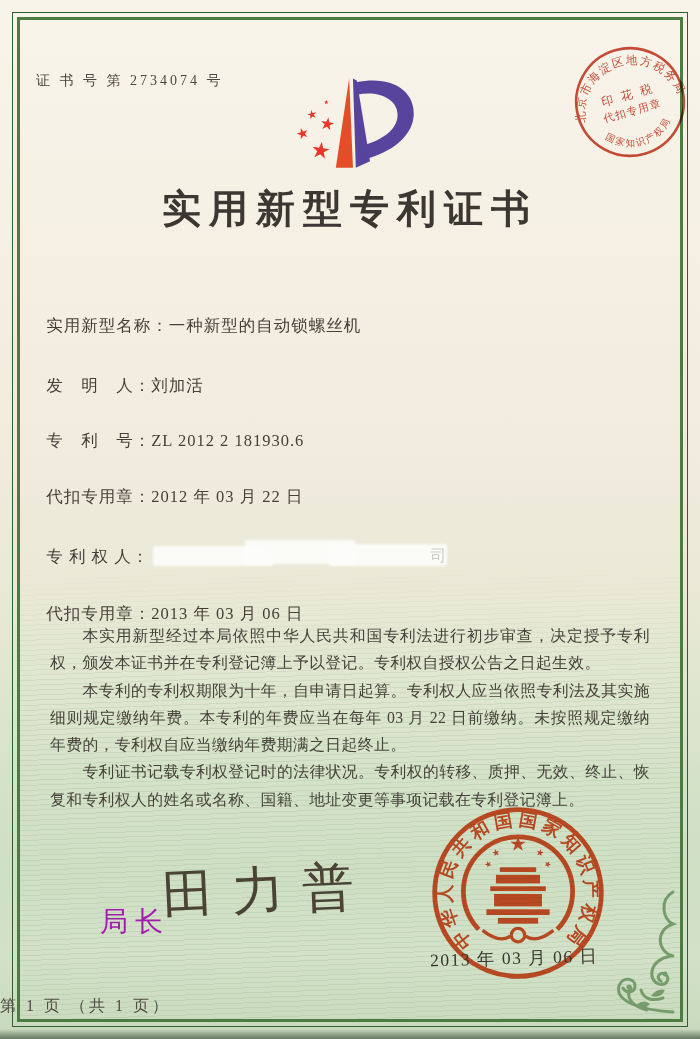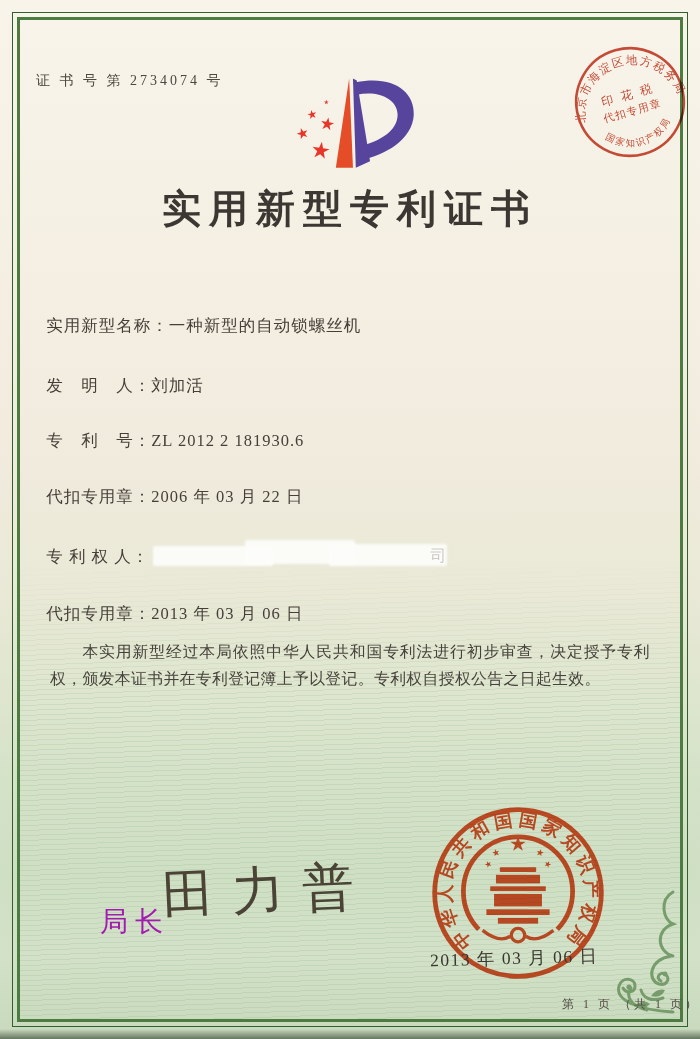--- a/index.html
+++ b/index.html
@@ -38,21 +38,21 @@
     transform:rotate(-16deg);mix-blend-mode:multiply;opacity:.92;
   }
   .title{
     position:absolute;left:0;top:182px;width:100%;text-align:center;
     font-size:39px;font-weight:700;letter-spacing:8px;color:#3c3732;
   }
   .field{
     position:absolute;left:36px;font-size:16.5px;color:#453f38;
     white-space:pre;letter-spacing:1px;text-align:right;
   }
-  .paras{position:absolute;left:50px;top:622px;width:600px;margin-top:16px;}
+  .paras{position:absolute;left:50px;top:622px;width:600px;}
   .paras p{
     margin:0;text-indent:2.05em;font-size:15.8px;line-height:27.3px;
     text-align:justify;color:#46423b;letter-spacing:0.4px;
   }
   .redact{display:inline-block;position:relative;width:300px;height:24px;vertical-align:-6px;}
   .rbox{position:absolute;background:#fdfdfb;filter:blur(1.2px);opacity:.92;border-radius:2px;}
   .remnant{position:absolute;right:2px;top:2px;font-size:16px;color:#6b665e;opacity:.32;}
   .director{
     position:absolute;left:100px;top:903px;font-size:28px;
     letter-spacing:7px;color:#a21caf;white-space:pre;
@@ -66,22 +66,22 @@
     position:absolute;left:427px;top:802px;width:182px;height:182px;
     mix-blend-mode:multiply;opacity:.95;
   }
   .seal-date{
     position:absolute;left:430px;top:946px;font-size:17.5px;
     letter-spacing:1.5px;color:#3a362f;transform:rotate(-1.5deg);
     white-space:pre;z-index:6;
   }
   .flourish{position:absolute;right:21px;bottom:21px;width:112px;height:132px;opacity:.9;}
   .footer{
-    position:absolute;left:0;top:996px;width:100%;text-align:right;
-    font-size:12px;letter-spacing:3px;color:#514c45;white-space:pre;
+    position:absolute;left:0;top:996px;width:100%;text-align:left;
+    font-size:16px;letter-spacing:3px;color:#514c45;white-space:pre;
   }
 </style>
 </head>
 <body>
 
 <div class="bg"></div>
 <div class="waves"></div>
 <div class="frame-outer"></div>
 <div class="frame-inner"></div>
 
@@ -126,31 +126,33 @@
 <div class="field" style="top:295px">
   <span>实用新型名称：</span><span>一种新型的自动锁螺丝机</span>
 </div>
 <div class="field" style="top:355px">
   <span>发　明　人：</span><span>刘加活</span>
 </div>
 <div class="field" style="top:410px">
   <span>专　利　号：</span><span>ZL 2012 2 181930.6</span>
 </div>
 <div class="field" style="top:466px">
-  <span>代扣专用章：</span><span>2006 年 03 月 22 日</span>
+  <span>代扣专用章：</span><span>2012 年 03 月 22 日</span>
 </div>
 <div class="field" style="top:524px">
   <span>专 利 权 人：</span><span class="redact"><span class="rbox" style="left:4px;top:2px;width:120px;height:20px"></span><span class="rbox" style="left:96px;top:-4px;width:110px;height:24px"></span><span class="rbox" style="left:180px;top:0px;width:118px;height:22px"></span><span class="remnant">司</span></span>
 </div>
 <div class="field" style="top:583px">
   <span>代扣专用章：</span><span>2013 年 03 月 06 日</span>
 </div>
 
 <div class="paras">
   <p>本实用新型经过本局依照中华人民共和国专利法进行初步审查，决定授予专利权，颁发本证书并在专利登记簿上予以登记。专利权自授权公告之日起生效。</p>
+  <p>本专利的专利权期限为十年，自申请日起算。专利权人应当依照专利法及其实施细则规定缴纳年费。本专利的年费应当在每年 03 月 22 日前缴纳。未按照规定缴纳年费的，专利权自应当缴纳年费期满之日起终止。</p>
+  <p>专利证书记载专利权登记时的法律状况。专利权的转移、质押、无效、终止、恢复和专利权人的姓名或名称、国籍、地址变更等事项记载在专利登记簿上。</p>
 </div>
 
 <div class="director">局长</div>
 <div class="signature">田力普</div>
 
 <svg class="seal" viewBox="0 0 190 190">
   <g fill="#e04a20">
     <circle cx="95" cy="95" r="87" fill="none" stroke="#e04a20" stroke-width="5"></circle>
     <defs>
       <path id="sealArc" d="M 50,148.6 A 70,70 0 1 1 140,148.6"></path>

